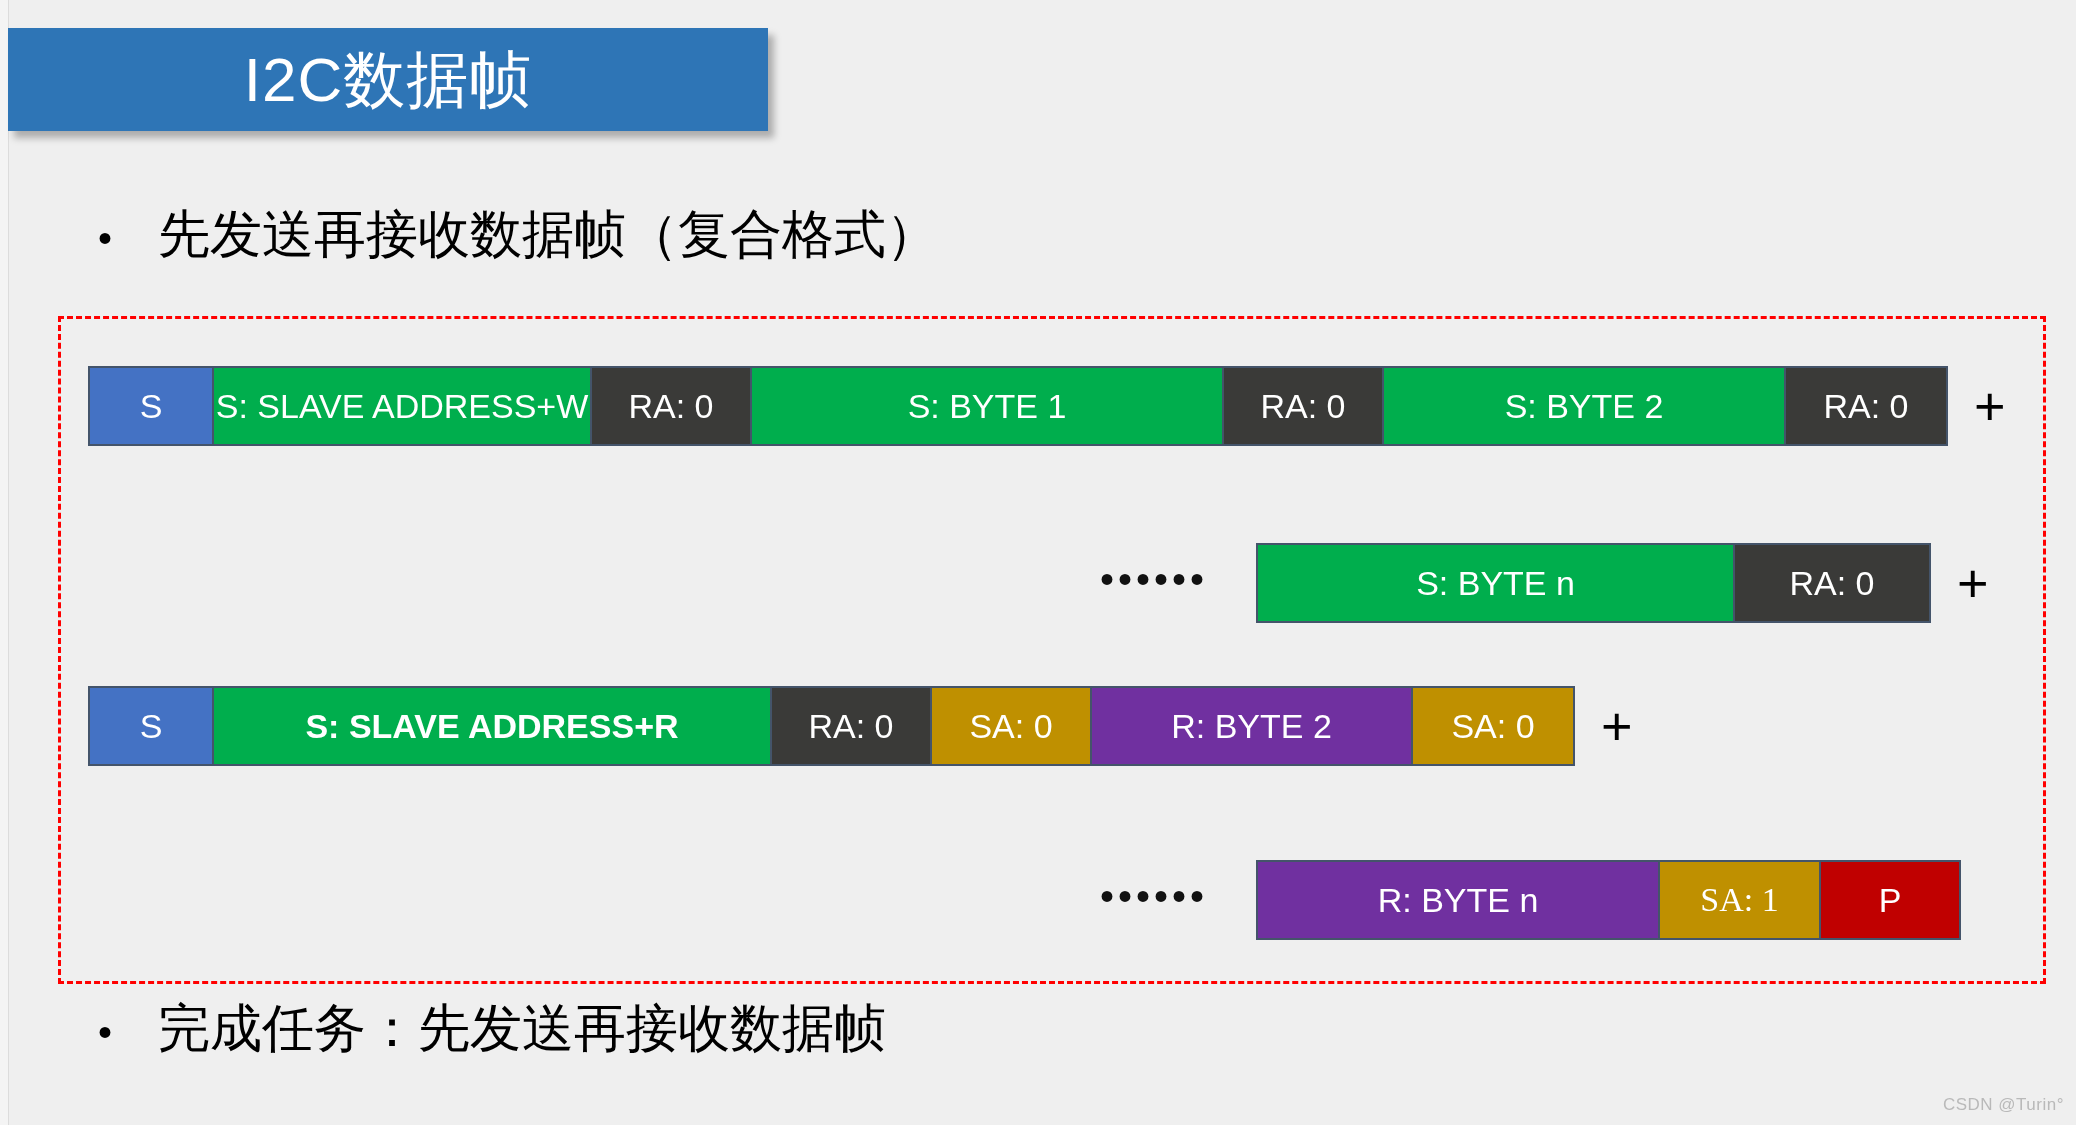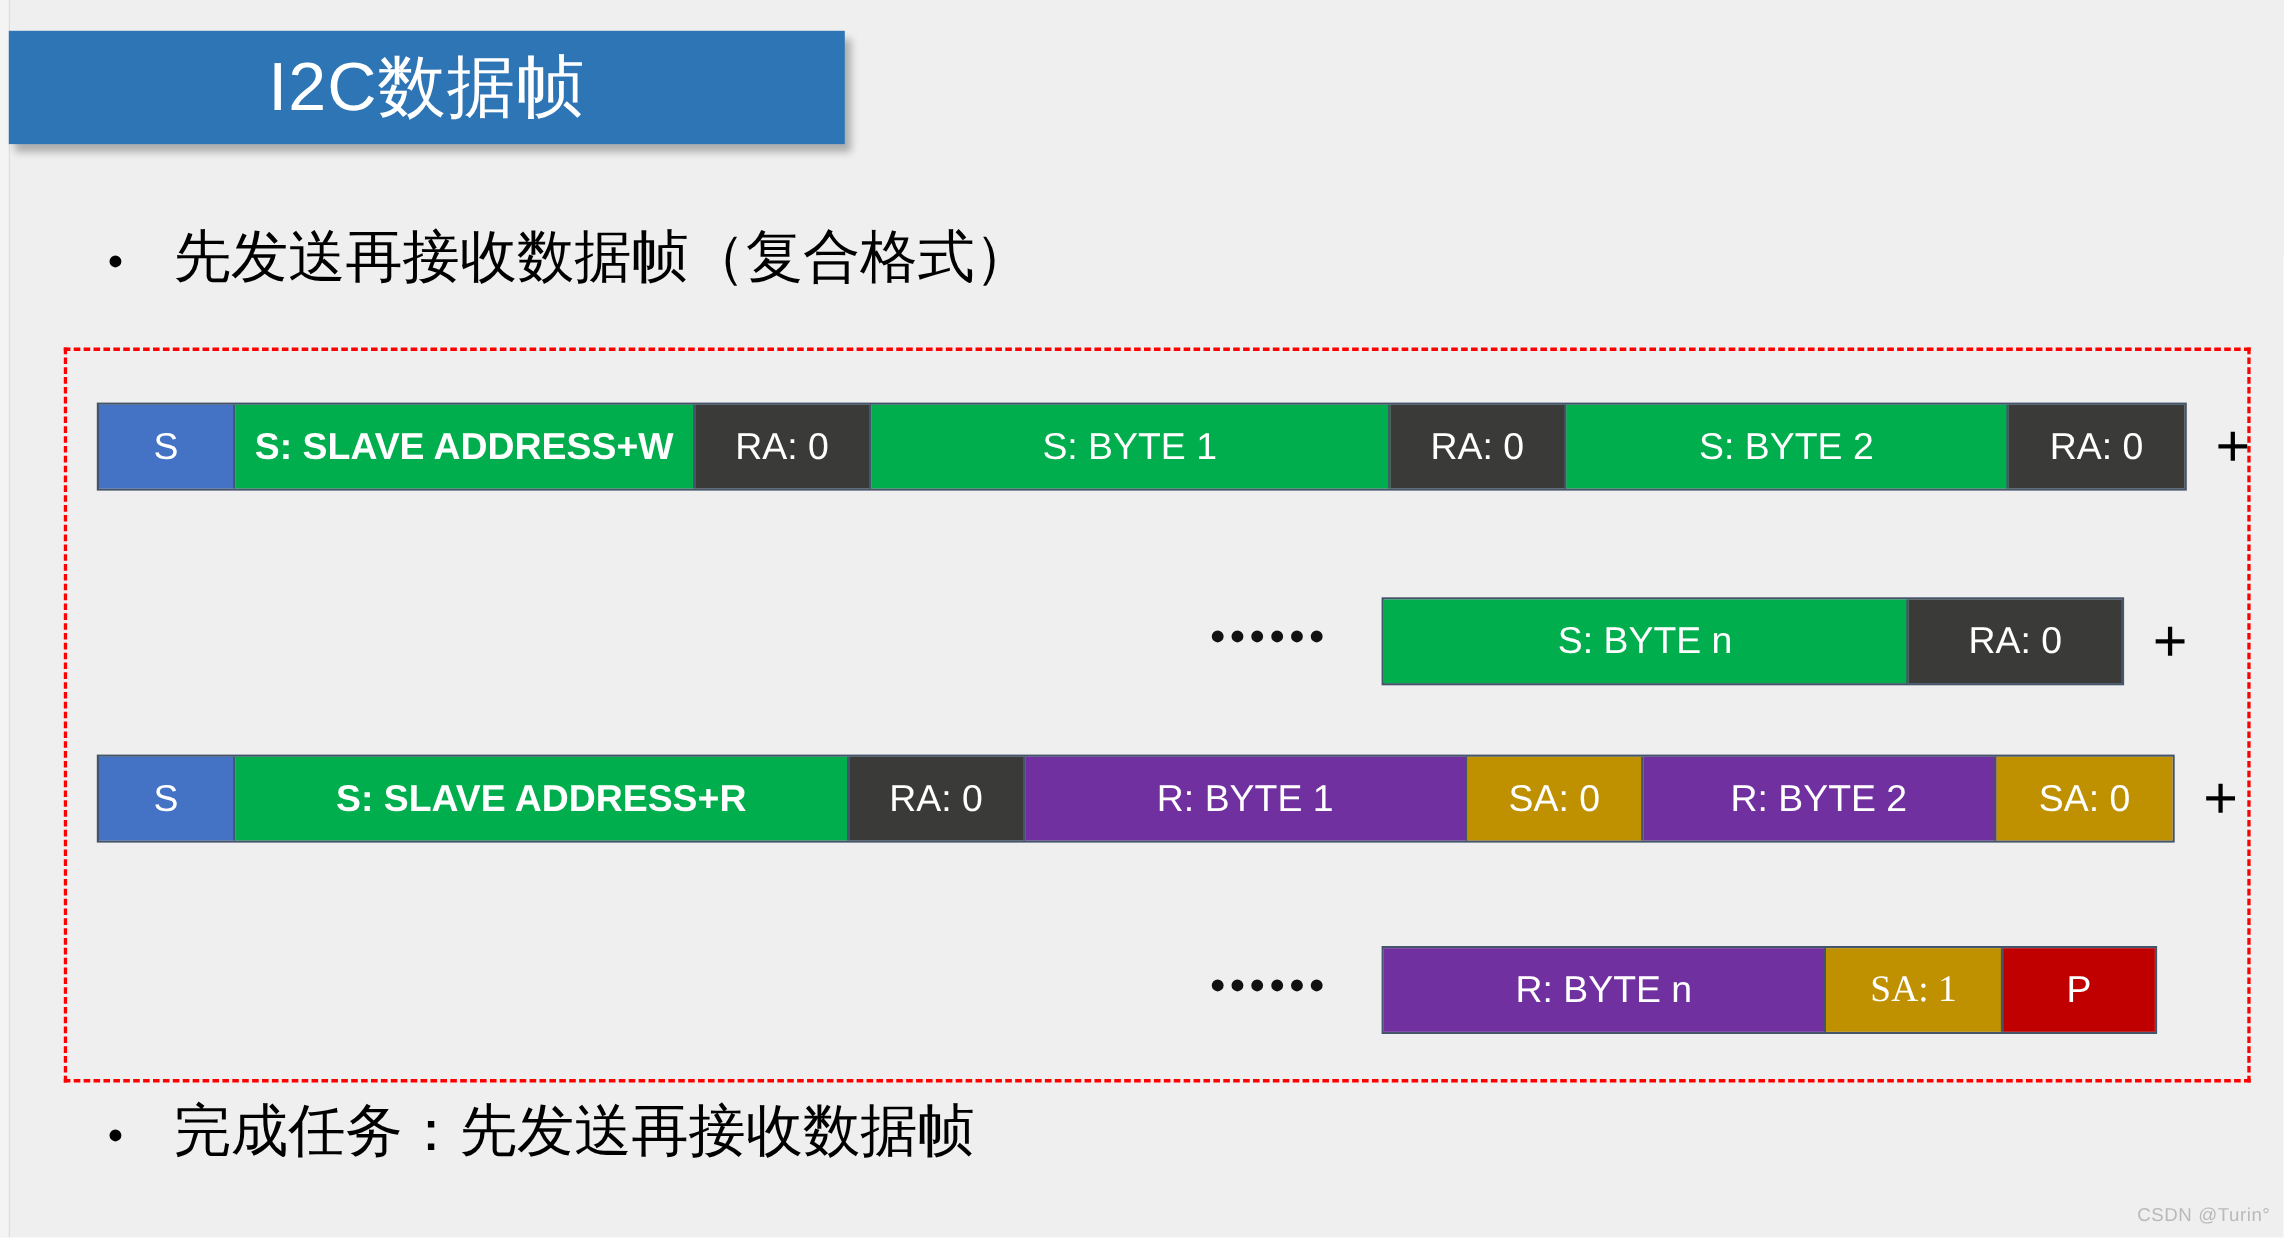--- a/index.html
+++ b/index.html
@@ -166,21 +166,21 @@
   <div class="bullet-line" id="bullet-1">
     <span class="bullet-dot">•</span>
     <span class="bullet-text">先发送再接收数据帧（复合格式）</span>
   </div>
 
   <div class="dashed-region"></div>
 
   <div class="frame-row" id="frame-row-1">
       <div class="frame-blocks">
         <div class="block blue" style="width: 124px;">S</div>
-        <div class="block green" style="width: 418px; font-weight: bold;">S:  SLAVE ADDRESS+W</div>
+        <div class="block green" style="width: 378px;">S:  SLAVE ADDRESS+W</div>
         <div class="block dark" style="width: 160px;">RA:  0</div>
         <div class="block green" style="width: 472px;">S:  BYTE 1</div>
         <div class="block dark" style="width: 160px;">RA:  0</div>
         <div class="block green" style="width: 402px;">S:  BYTE 2</div>
         <div class="block dark" style="width: 160px;">RA:  0</div>
       </div>
       <span class="plus-sign">+</span>
     </div>
   <div class="frame-row" id="frame-row-2">
       <span class="ellipsis-dots">••••••</span>
@@ -188,21 +188,20 @@
         <div class="block green" style="width: 477px;">S:  BYTE n</div>
         <div class="block dark" style="width: 194px;">RA:  0</div>
       </div>
       <span class="plus-sign">+</span>
     </div>
   <div class="frame-row" id="frame-row-3">
       <div class="frame-blocks">
         <div class="block blue" style="width: 124px;">S</div>
         <div class="block green" style="width: 558px; font-weight: bold;">S:  SLAVE ADDRESS+R</div>
         <div class="block dark" style="width: 160px;">RA:  0</div>
-        <div class="block purple" style="width: 402px;">R:  BYTE 1</div>
         <div class="block gold" style="width: 160px;">SA:  0</div>
         <div class="block purple" style="width: 321px;">R:  BYTE 2</div>
         <div class="block gold" style="width: 160px;">SA:  0</div>
       </div>
       <span class="plus-sign">+</span>
     </div>
   <div class="frame-row" id="frame-row-4">
       <span class="ellipsis-dots">••••••</span>
       <div class="frame-blocks">
         <div class="block purple" style="width: 402px;">R:  BYTE n</div>

